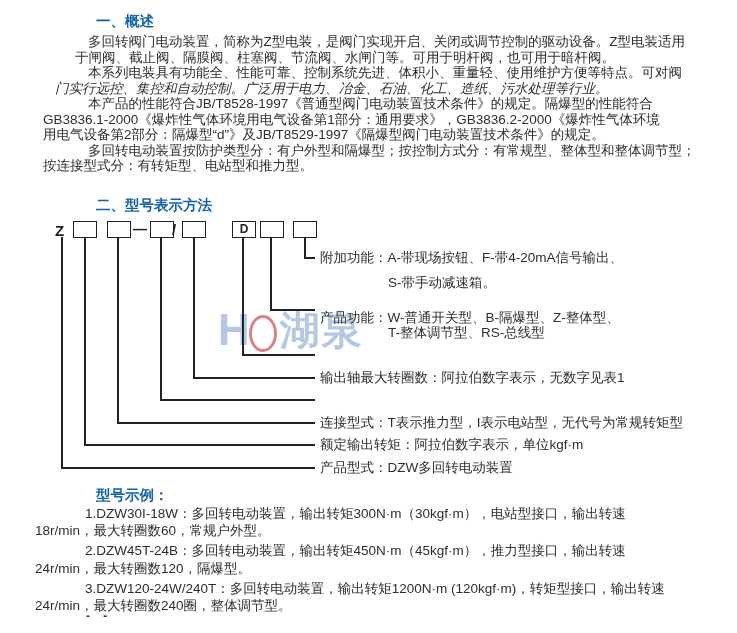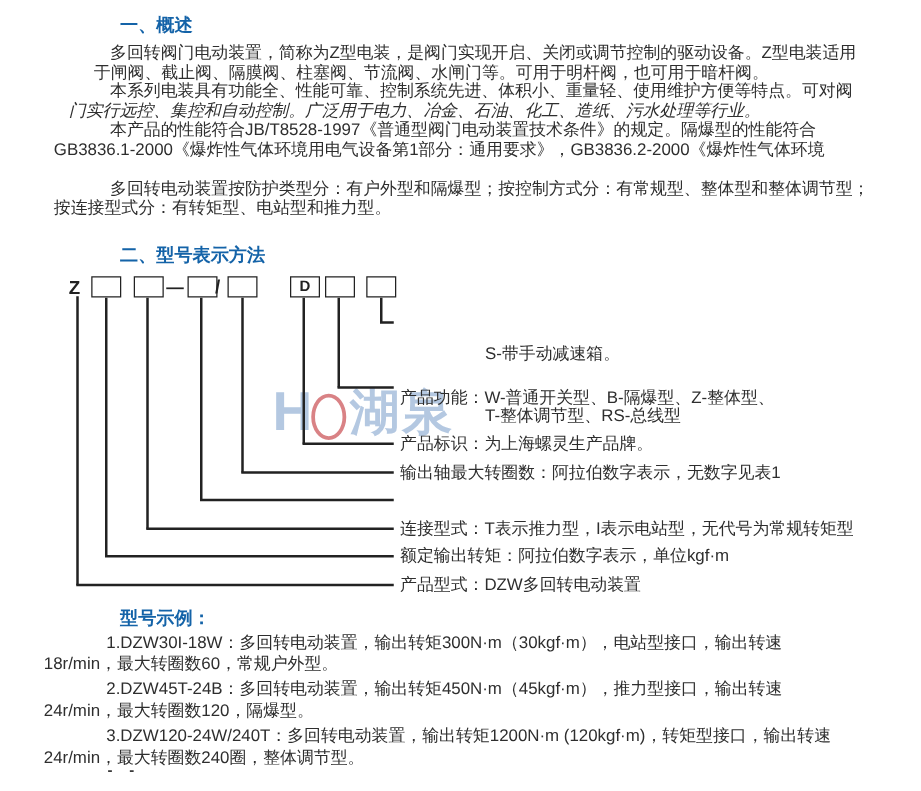--- a/index.html
+++ b/index.html
@@ -35,20 +35,21 @@
     <span class="wm-cjk">湖泉</span>
   </div>
 
   <div class="h" style="left:57px;top:13px;">一、概述</div>
   <div class="t" style="left:88px;top:34px;">多回转阀门电动装置，简称为Z型电装，是阀门实现开启、关闭或调节控制的驱动设备。Z型电装适用</div>
   <div class="t" style="left:55px;top:50px;margin-left:20px;">于闸阀、截止阀、隔膜阀、柱塞阀、节流阀、水闸门等。可用于明杆阀，也可用于暗杆阀。</div>
   <div class="t" style="left:88px;top:65px;">本系列电装具有功能全、性能可靠、控制系统先进、体积小、重量轻、使用维护方便等特点。可对阀</div>
   <div class="t" style="left:55px;top:81px;font-style:italic;">门实行远控、集控和自动控制。广泛用于电力、冶金、石油、化工、造纸、污水处理等行业。</div>
   <div class="t" style="left:88px;top:96px;">本产品的性能符合JB/T8528-1997《普通型阀门电动装置技术条件》的规定。隔爆型的性能符合</div>
   <div class="t" style="left:43px;top:112px;">GB3836.1-2000《爆炸性气体环境用电气设备第1部分：通用要求》，GB3836.2-2000《爆炸性气体环境</div>
+  <div class="t" style="left:43px;top:127px;">用电气设备第2部分：隔爆型“d”》及JB/T8529-1997《隔爆型阀门电动装置技术条件》的规定。</div>
   <div class="t" style="left:88px;top:143px;">多回转电动装置按防护类型分：有户外型和隔爆型；按控制方式分：有常规型、整体型和整体调节型；</div>
   <div class="t" style="left:43px;top:158px;">按连接型式分：有转矩型、电站型和推力型。</div>
 
   <div class="h" style="left:57px;top:197px;">二、型号表示方法</div>
 
   <div class="codechar" style="left:55px;top:222px;font-size:15px;">Z</div>
   <div class="box" style="left:73px;"></div>
   <div class="box" style="left:107px;"></div>
   <div class="codechar" style="left:133px;top:221px;font-size:14px;">—</div>
   <div class="box" style="left:150px;"></div>
@@ -69,24 +70,24 @@
 
   <div class="hl" style="left:304px;top:257px;width:11px;"></div>
   <div class="hl" style="left:270px;top:309px;width:45px;"></div>
   <div class="hl" style="left:242px;top:354px;width:73px;"></div>
   <div class="hl" style="left:193px;top:377px;width:122px;"></div>
   <div class="hl" style="left:160px;top:399px;width:155px;"></div>
   <div class="hl" style="left:117px;top:422px;width:198px;"></div>
   <div class="hl" style="left:84px;top:444px;width:231px;"></div>
   <div class="hl" style="left:61px;top:467px;width:254px;"></div>
 
+  <div class="ann" style="left:320px;top:250px;">附加功能：A-带现场按钮、F-带4-20mA信号输出、</div>
   <div class="ann" style="left:388px;top:275px;">S-带手动减速箱。</div>
   <div class="ann" style="left:320px;top:310px;">产品功能：W-普通开关型、B-隔爆型、Z-整体型、</div>
   <div class="ann" style="left:388px;top:325px;">T-整体调节型、RS-总线型</div>
-  <div class="ann" style="left:320px;top:347px;">产品标识：为上海螺灵生产品牌。</div>
   <div class="ann" style="left:320px;top:370px;">输出轴最大转圈数：阿拉伯数字表示，无数字见表1</div>
   <div class="ann" style="left:320px;top:415px;">连接型式：T表示推力型，I表示电站型，无代号为常规转矩型</div>
   <div class="ann" style="left:320px;top:437px;">额定输出转矩：阿拉伯数字表示，单位kgf·m</div>
   <div class="ann" style="left:320px;top:460px;">产品型式：DZW多回转电动装置</div>
 
   <div class="h" style="left:57px;top:487px;">型号示例：</div>
   <div class="t" style="left:85px;top:506px;">1.DZW30I-18W：多回转电动装置，输出转矩300N·m（30kgf·m），电站型接口，输出转速</div>
   <div class="t" style="left:35px;top:523px;">18r/min，最大转圈数60，常规户外型。</div>
   <div class="t" style="left:85px;top:543px;">2.DZW45T-24B：多回转电动装置，输出转矩450N·m（45kgf·m），推力型接口，输出转速</div>
   <div class="t" style="left:35px;top:561px;">24r/min，最大转圈数120，隔爆型。</div>

